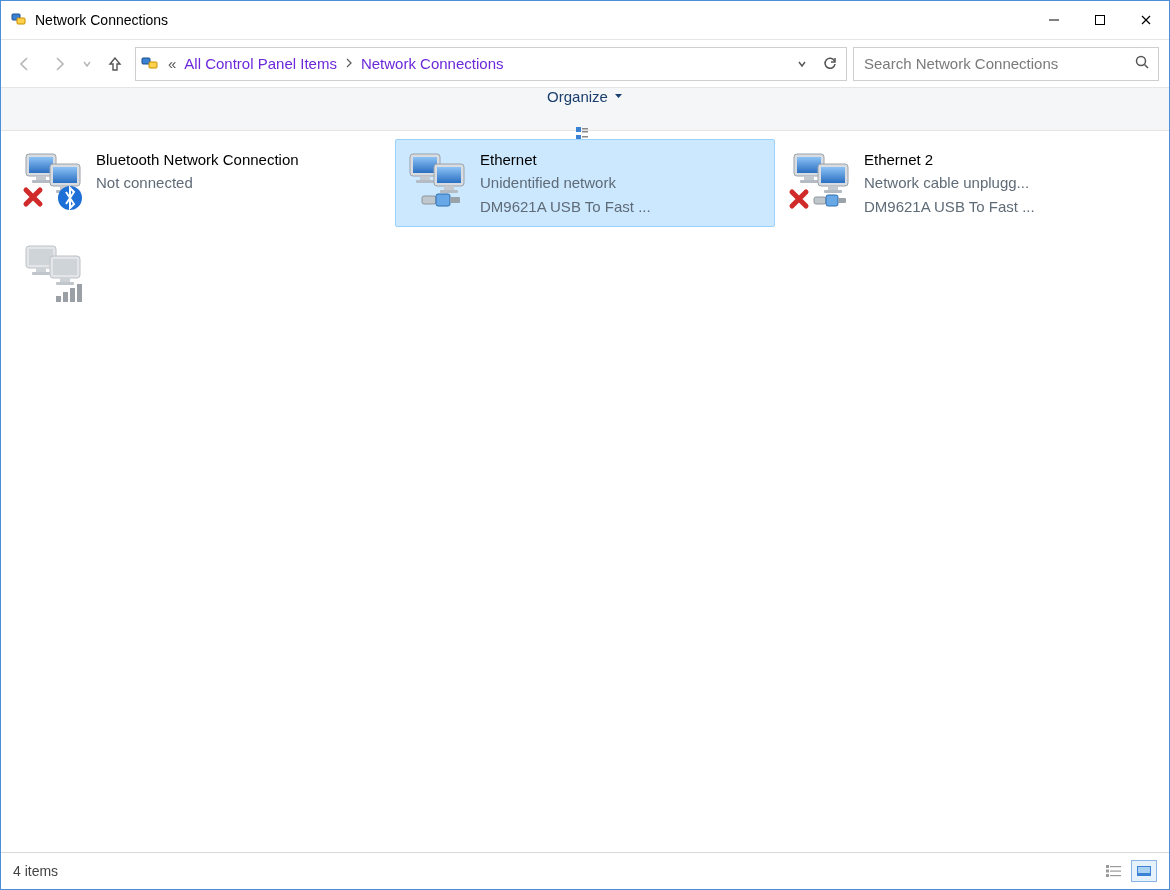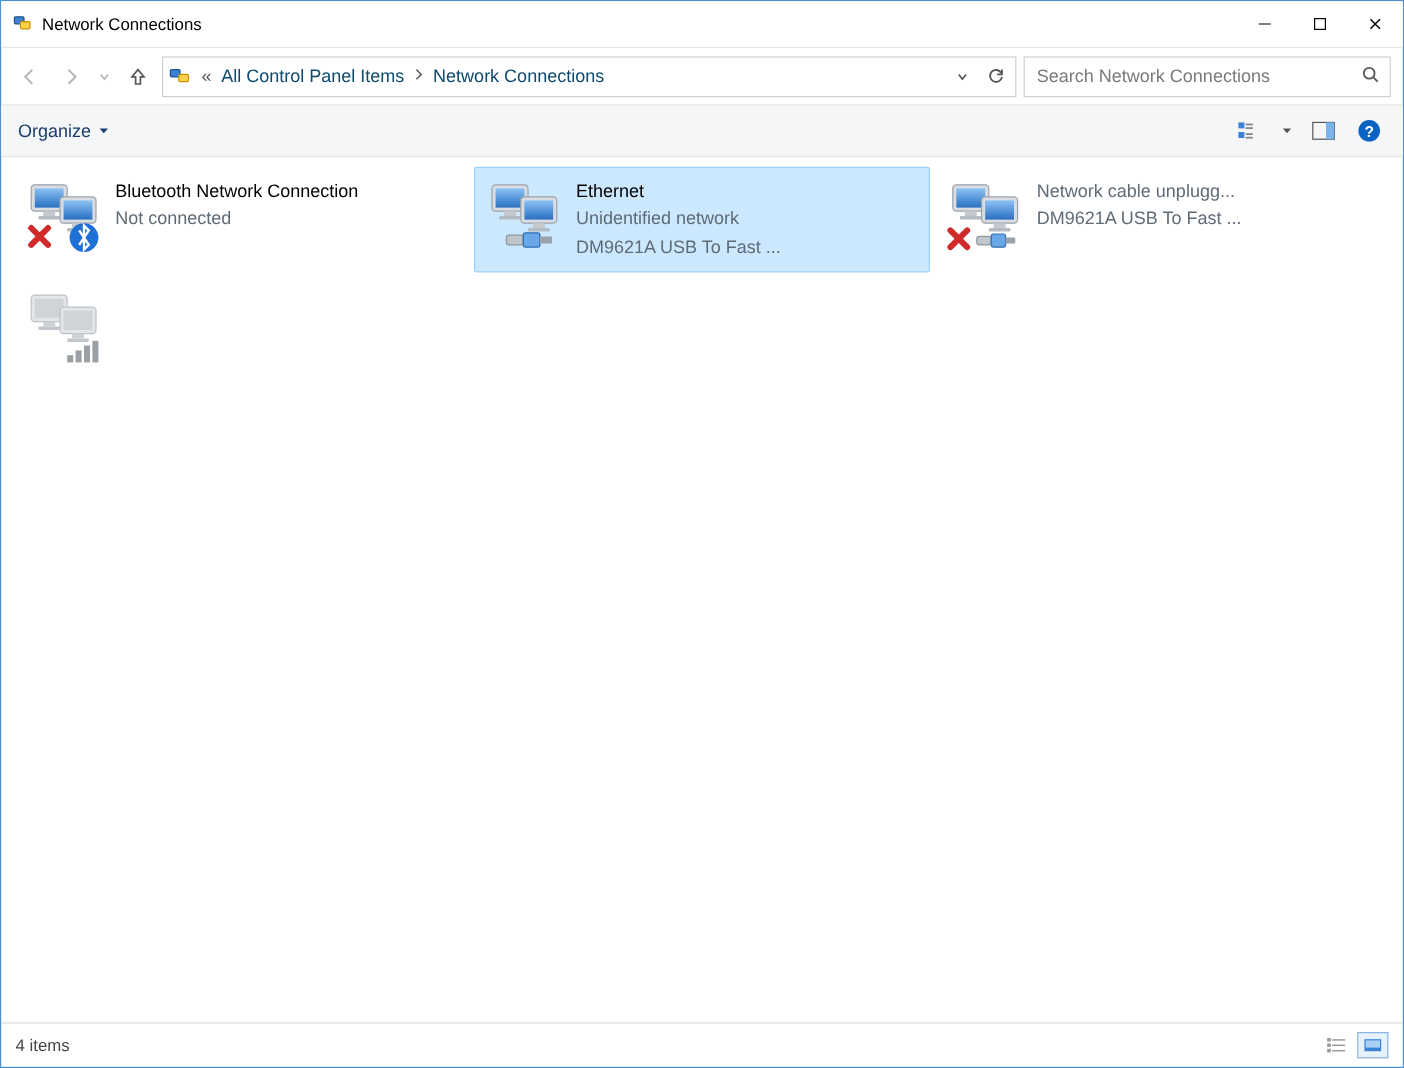--- a/index.html
+++ b/index.html
@@ -14,30 +14,30 @@
   .titlebar .spacer{flex:1;}
   .sysbtn{width:46px;height:38px;display:flex;align-items:center;justify-content:center;}
   .sysbtn svg{display:block;}
 
   
   .navrow{height:47px;display:flex;align-items:center;padding:0 10px;gap:6px;}
   .navbtn{width:28px;height:28px;border-radius:3px;display:flex;align-items:center;justify-content:center;color:#888;}
   .navbtn.enabled{color:#555;}
   .addr{flex:1;height:34px;border:1px solid #cfcfcf;background:#fff;display:flex;align-items:center;padding:0 4px;gap:4px;min-width:0;}
   .addr .abicon{width:20px;height:20px;flex:0 0 auto;}
-  .addr .crumb{color:#0c4a6e;white-space:nowrap;}
+  .addr .crumb{color:#6d28d9;white-space:nowrap;}
   .addr .sep{color:#555;padding:0 4px;}
   .addr .grow{flex:1;}
   .addrbtn{width:24px;height:32px;display:flex;align-items:center;justify-content:center;color:#555;}
   .searchbox{width:306px;height:34px;border:1px solid #cfcfcf;display:flex;align-items:center;padding:0 8px;color:#7a7a7a;}
   .searchbox input{flex:1;border:none;outline:none;font:inherit;color:#000;background:transparent;}
   .searchbox input::placeholder{color:#7a7a7a;}
 
   
-  .cmdbar{height:44px;background:#f5f6f7;border-top:1px solid #e5e5e5;border-bottom:1px solid #e5e5e5;display:flex;align-items:center;padding:0 14px;gap:10px;}
+  .cmdbar{height:44px;background:#f5f6f7;border-top:1px solid #e5e5e5;border-bottom:1px solid #e5e5e5;display:flex;align-items:center;padding:0 14px;gap:10px;flex-direction:column;}
   .cmdbar .organize{color:#1a3e6e;display:flex;align-items:center;gap:6px;}
   .cmdbar .grow{flex:1;}
   .cmdbar .iconbtn{width:28px;height:28px;display:flex;align-items:center;justify-content:center;}
 
   
   .content{flex:1;overflow:auto;padding:8px 10px;}
   .grid{display:grid;grid-template-columns:repeat(3,minmax(0,1fr));gap:4px;align-content:start;}
   .item{display:flex;align-items:flex-start;padding:8px;border:1px solid transparent;border-radius:2px;min-height:84px;}
   .item.selected{border-color:var(--sel-border);background:var(--sel-fill);}
   .item .thumb{width:70px;height:64px;flex:0 0 auto;position:relative;margin-right:6px;}
@@ -289,20 +289,21 @@
       <path d="M2 2 L16 16 M16 2 L2 16" stroke="#d02a2a" stroke-width="5" stroke-linecap="round"></path>
     </g>
     <g transform="translate(26,46)">
       <rect x="0" y="3" width="12" height="7" rx="2" fill="#bfc6cc" stroke="#8e969e"></rect>
       <rect x="12" y="1" width="12" height="11" rx="2" fill="#69a8e6" stroke="#2f6fae"></rect>
       <rect x="24" y="4" width="8" height="5" rx="1" fill="#9aa2aa"></rect>
     </g>
   </svg>
 </div>
           <div class="labels">
+            <div class="name">Ethernet 2</div>
             <div class="sub">Network cable unplugg...</div>
             <div class="sub">DM9621A USB To Fast ...</div>
           </div>
         </div>
         <div class="item">
           <div class="thumb">
   <svg width="70" height="64" viewBox="0 0 70 64">
     <g>
       <rect x="6" y="6" width="30" height="22" rx="3" fill="#e3e5e8" stroke="#bcc2c8"></rect>
                 <rect x="9" y="9" width="24" height="16" fill="#cfd4d9"></rect>

